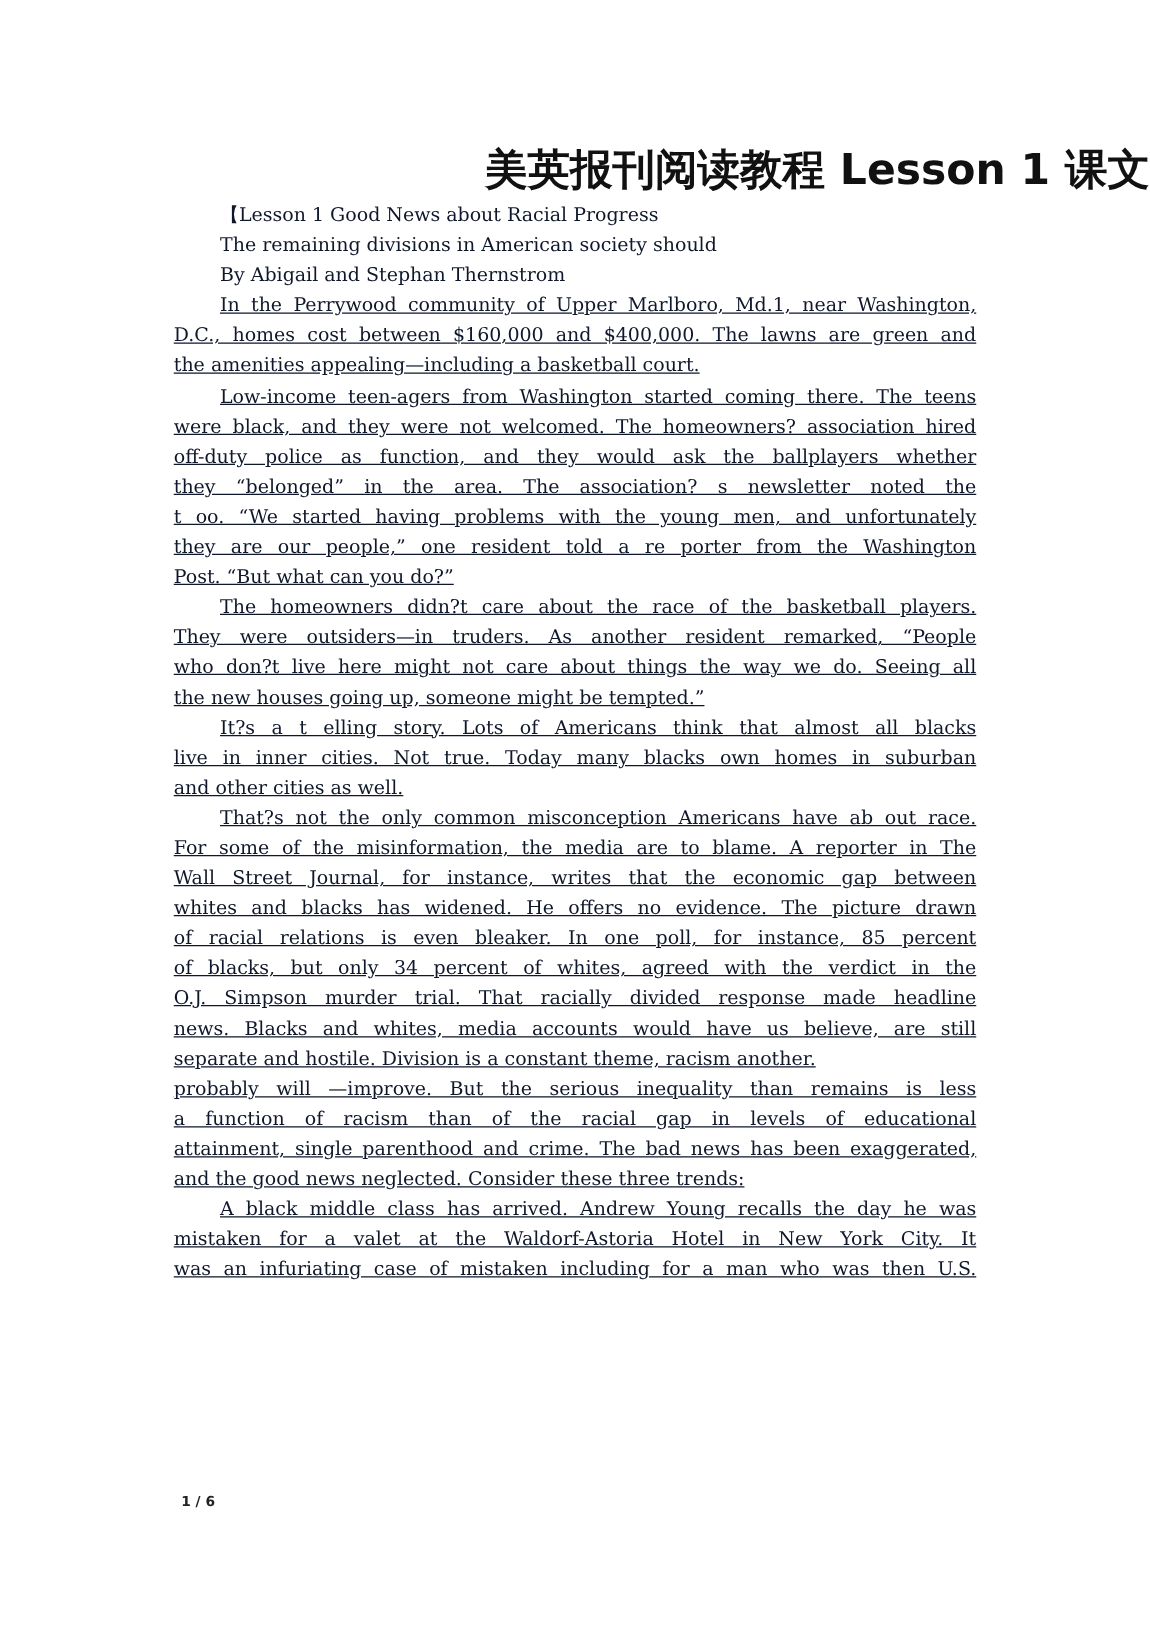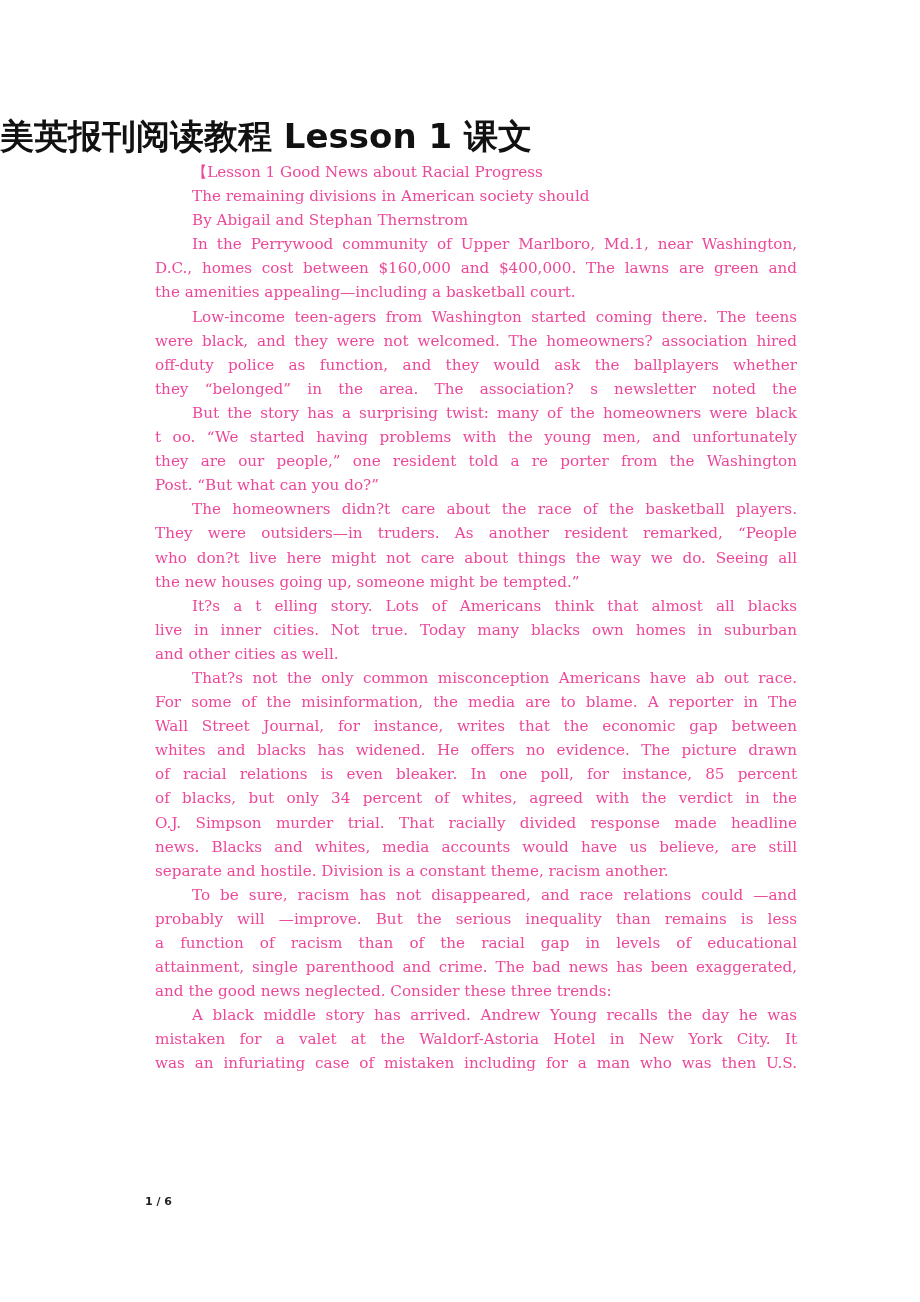--- a/index.html
+++ b/index.html
@@ -12,53 +12,53 @@
       height: 1302px;
       position: relative;
       overflow: hidden;
       color: #1a1a1a;
     }
     .page-title {
       position: absolute;
       left: 0;
       width: 920px;
       top: 112px;
-      text-align: left;
+      text-align: right;
       font-family: "DejaVu Sans", sans-serif;
       font-size: 34px;
       font-weight: bold;
       line-height: 48px;
       letter-spacing: 0px;
       color: #111;
     }
     .body-text {
       position: absolute;
       left: 139px;
       top: 160px;
       width: 642px;
       font-family: "DejaVu Serif", serif;
       font-size: 15.2px;
       line-height: 24.1px;
-      color: #ec4899;
-      margin-left: 16px;
+      color: #0f172a;
     }
     .line {
       display: block;
       white-space: nowrap;
     }
     .indent {
       padding-left: 37px;
     }
     .justify {
       text-align: justify;
       text-align-last: justify;
       white-space: normal;
     }
     .para {
       margin: 0;
+      text-decoration: underline;
     }
     .page-number {
       position: absolute;
       left: 145px;
       top: 1195px;
       font-family: "DejaVu Sans", sans-serif;
       font-size: 11px;
       font-weight: bold;
       color: #222;
     }
@@ -82,21 +82,20 @@
           <span class="line justify">D.C., homes cost between $160,000 and $400,000. The lawns are green and</span>
           <span class="line">the amenities appealing—including a basketball court.</span>
         </div>
         <div class="para">
           <span class="line indent justify">Low-income teen-agers from Washington started coming there. The teens</span>
           <span class="line justify">were black, and they were not welcomed. The homeowners? association hired</span>
           <span class="line justify">off-duty police as function, and they would ask the ballplayers whether</span>
           <span class="line justify">they “belonged” in the area. The association? s newsletter noted the</span>
         </div>
         <div class="para">
-          <span class="line indent justify">But the story has a surprising twist: many of the homeowners were black</span>
           <span class="line justify">t oo. “We started having problems with the young men, and unfortunately</span>
           <span class="line justify">they are our people,” one resident told a re porter from the Washington</span>
           <span class="line">Post. “But what can you do?”</span>
         </div>
         <div class="para">
           <span class="line indent justify">The homeowners didn?t care about the race of the basketball players.</span>
           <span class="line justify">They were outsiders—in truders. As another resident remarked, “People</span>
           <span class="line justify">who don?t live here might not care about things the way we do. Seeing all</span>
           <span class="line">the new houses going up, someone might be tempted.”</span>
         </div>
@@ -110,28 +109,27 @@
           <span class="line justify">For some of the misinformation, the media are to blame. A reporter in The</span>
           <span class="line justify">Wall Street Journal, for instance, writes that the economic gap between</span>
           <span class="line justify">whites and blacks has widened. He offers no evidence. The picture drawn</span>
           <span class="line justify">of racial relations is even bleaker. In one poll, for instance, 85 percent</span>
           <span class="line justify">of blacks, but only 34 percent of whites, agreed with the verdict in the</span>
           <span class="line justify">O.J. Simpson murder trial. That racially divided response made headline</span>
           <span class="line justify">news. Blacks and whites, media accounts would have us believe, are still</span>
           <span class="line">separate and hostile. Division is a constant theme, racism another.</span>
         </div>
         <div class="para">
-          <span class="line indent justify">To be sure, racism has not disappeared, and race relations could —and</span>
           <span class="line justify">probably will —improve. But the serious inequality than remains is less</span>
           <span class="line justify">a function of racism than of the racial gap in levels of educational</span>
           <span class="line justify">attainment, single parenthood and crime. The bad news has been exaggerated,</span>
           <span class="line">and the good news neglected. Consider these three trends:</span>
         </div>
         <div class="para">
-          <span class="line indent justify">A black middle story has arrived. Andrew Young recalls the day he was</span>
+          <span class="line indent justify">A black middle class has arrived. Andrew Young recalls the day he was</span>
           <span class="line justify">mistaken for a valet at the Waldorf-Astoria Hotel in New York City. It</span>
           <span class="line justify">was an infuriating case of mistaken including for a man who was then U.S.</span>
         </div>
       </div>
   </div>
 
   <div class="page-number">1 / 6</div>
 </div>
 
 </body></html>

